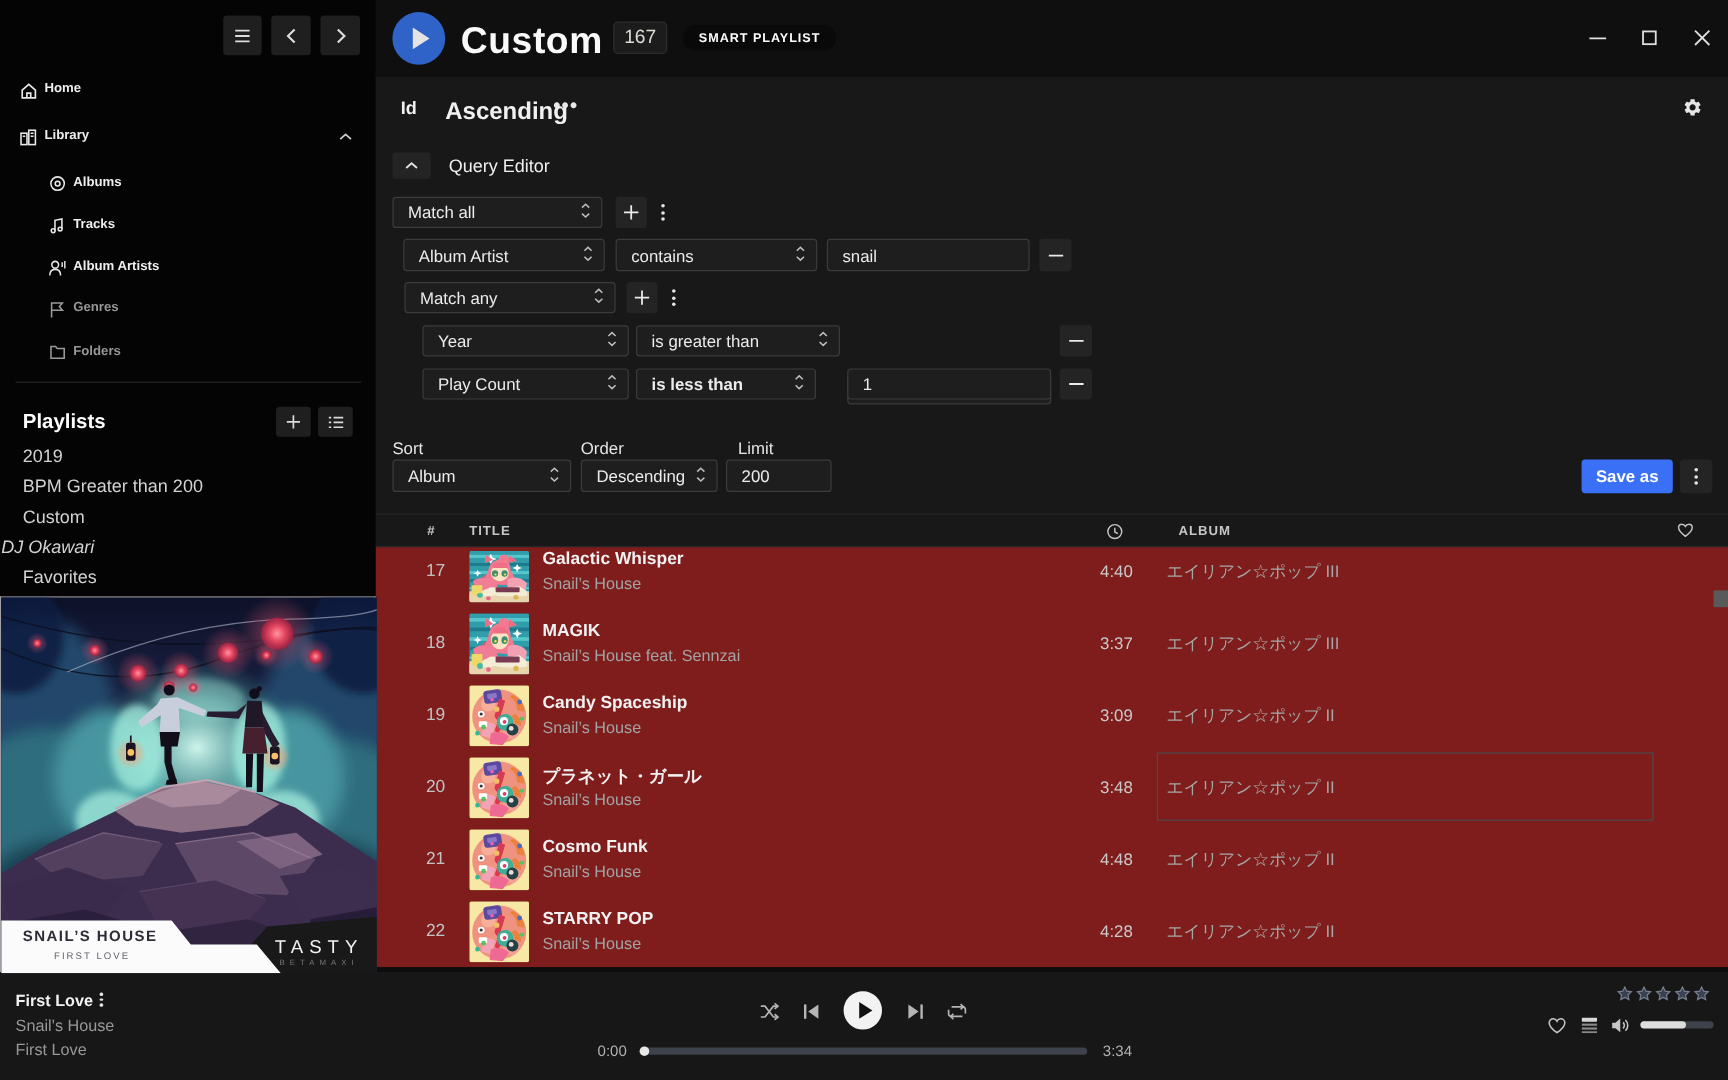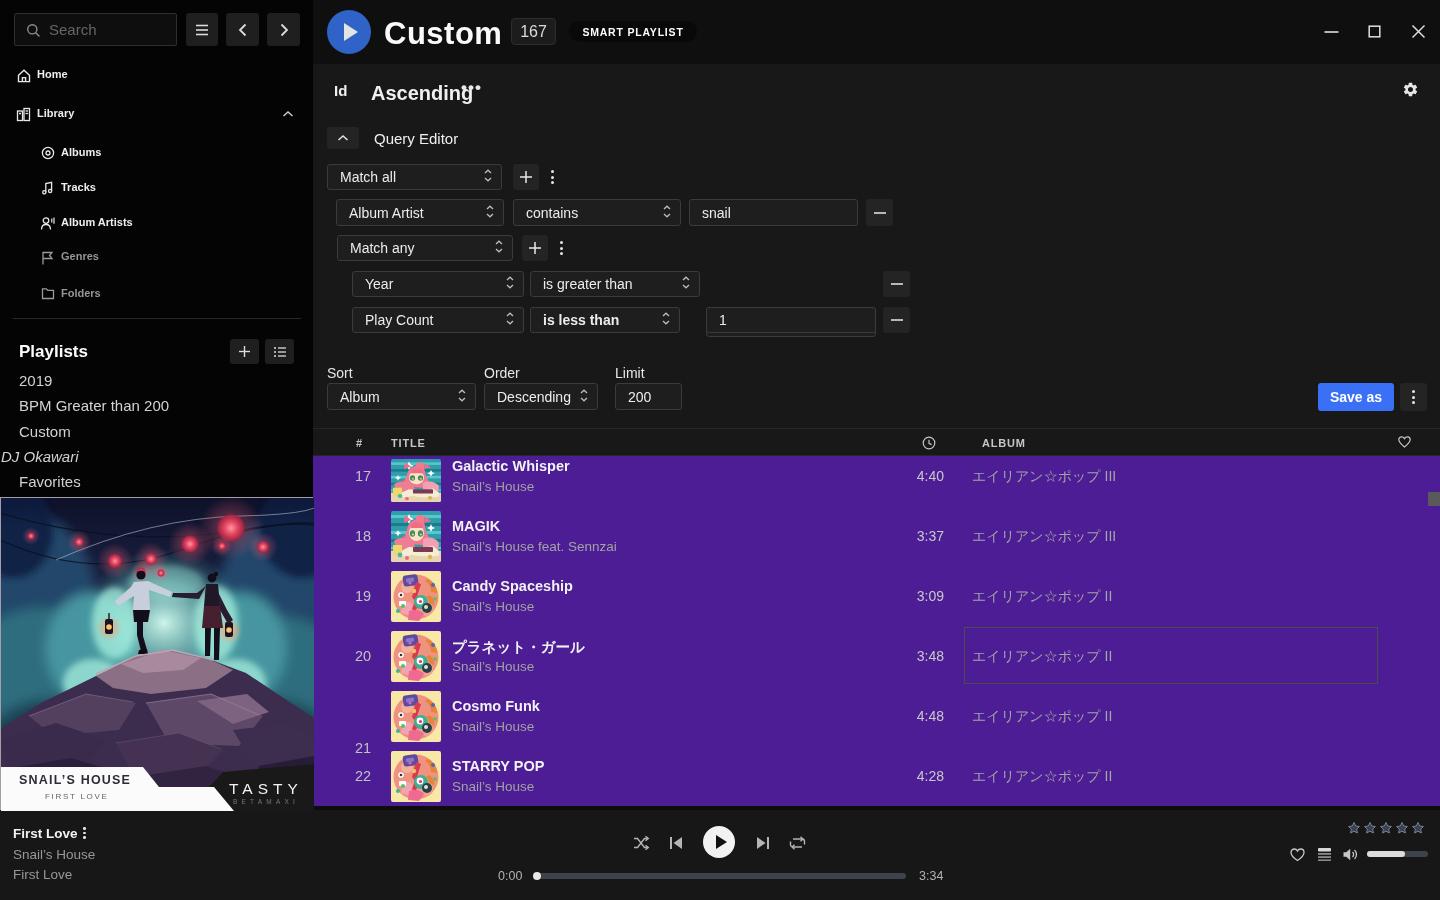--- a/index.html
+++ b/index.html
@@ -224,21 +224,21 @@
     <div class="lbl" style="left:171px; top:301px;">Order</div>
     <div class="lbl" style="left:302px; top:301px;">Limit</div>
     <div class="sel" style="left:14px; top:319px; width:149px; height:27px;">Album<span class="chev"><svg width="8" height="13" viewBox="0 0 8 13" fill="none" stroke="#bdbdbd" stroke-width="1.3">
             <polyline points="1,4 4,1.2 7,4"></polyline>
             <polyline points="1,9 4,11.8 7,9"></polyline>
           </svg></span></div>
     <div class="sel" style="left:171px; top:319px; width:114px; height:27px;">Descending<span class="chev"><svg width="8" height="13" viewBox="0 0 8 13" fill="none" stroke="#bdbdbd" stroke-width="1.3">
             <polyline points="1,4 4,1.2 7,4"></polyline>
             <polyline points="1,9 4,11.8 7,9"></polyline>
           </svg></span></div>
-    <div class="inp" style="left:302px; top:319px; width:67px; height:27px;">200</div>
+    <div class="inp" style="left:292px; top:319px; width:88px; height:27px;">200</div>
     <div class="abs" style="left:1005px; top:319px; width:76px; height:28px; background:#3a70f6; border-radius:3px; display:flex; align-items:center; justify-content:center; font-size:14px; font-weight:bold; color:#fff;">Save as</div>
     <div class="qbtn" style="left:1087px; top:319px; width:27px; height:28px;">
         <div style="display:flex; flex-direction:column; gap:2.5px;">
           <i style="width:3px;height:3px;border-radius:50%;background:#e5e5e5;"></i>
           <i style="width:3px;height:3px;border-radius:50%;background:#e5e5e5;"></i>
           <i style="width:3px;height:3px;border-radius:50%;background:#e5e5e5;"></i>
         </div>
       </div>
 
     <div class="abs" style="left:0; top:364px; width:1127px; height:28px; border-top:1px solid #272727; border-bottom:1px solid #272727;">
@@ -247,21 +247,21 @@
       <svg class="abs" style="left:609px; top:7px;" width="14" height="14" viewBox="0 0 14 14" fill="none" stroke="#c6c6c6" stroke-width="1.2">
           <circle cx="7" cy="7" r="5.8"></circle>
           <polyline points="7,3.8 7,7.3 9.6,8.6"></polyline>
         </svg>
       <div class="hdtxt" style="left:669px; top:8px;">ALBUM</div>
       <svg class="abs" style="left:1085px; top:7px;" width="13" height="12" viewBox="0 0 13 12" fill="none" stroke="#c6c6c6" stroke-width="1.2">
           <path d="M6.5 11 C2 7.5 0.8 5.2 0.8 3.6 C0.8 2 2 0.8 3.6 0.8 C4.8 0.8 5.9 1.5 6.5 2.6 C7.1 1.5 8.2 0.8 9.4 0.8 C11 0.8 12.2 2 12.2 3.6 C12.2 5.2 11 7.5 6.5 11 Z"></path>
         </svg>
     </div>
 
-    <div class="abs" style="left:0; top:392px; width:1127px; height:350px; overflow:hidden; background:#4c1d95;" id="rows">
+    <div class="abs" style="left:0; top:392px; width:1127px; height:350px; overflow:hidden; background:#7f1d1d;" id="rows">
 
       <div class="rownum" style="left:30px; top:12px;">17</div>
       <div class="thumb" style="left:78px; top:3px; height:43px;"><svg width="50" height="43" viewBox="0 0 50 51" preserveAspectRatio="none">
             <use href="#covA"></use>
           </svg></div>
       <div class="rtitle" style="left:139px; top:2px;">Galactic Whisper</div>
       <div class="rartist" style="left:139px; top:23px;">Snail’s House</div>
       <div class="rdur" style="left:571px; top:12px;">4:40</div>
       <div class="ralbum" style="left:659px; top:12px;">エイリアン☆ポップ III</div>
 
@@ -286,21 +286,21 @@
       <div class="abs" style="left:651px; top:171px; width:414px; height:57px; border:1px solid #4b4b4b;"></div>
       <div class="rownum" style="left:30px; top:192px;">20</div>
       <div class="thumb" style="left:78px; top:175px;"><svg width="50" height="51" viewBox="0 0 50 51">
             <use href="#covB"></use>
           </svg></div>
       <div class="rtitle" style="left:139px; top:182px;">プラネット・ガール</div>
       <div class="rartist" style="left:139px; top:203px;">Snail’s House</div>
       <div class="rdur" style="left:571px; top:192px;">3:48</div>
       <div class="ralbum" style="left:659px; top:192px;">エイリアン☆ポップ II</div>
 
-      <div class="rownum" style="left:30px; top:252px;margin-top:32px;">21</div>
+      <div class="rownum" style="left:30px; top:252px;">21</div>
       <div class="thumb" style="left:78px; top:235px;"><svg width="50" height="51" viewBox="0 0 50 51">
             <use href="#covB"></use>
           </svg></div>
       <div class="rtitle" style="left:139px; top:242px;">Cosmo Funk</div>
       <div class="rartist" style="left:139px; top:263px;">Snail’s House</div>
       <div class="rdur" style="left:571px; top:252px;">4:48</div>
       <div class="ralbum" style="left:659px; top:252px;">エイリアン☆ポップ II</div>
 
       <div class="rownum" style="left:30px; top:312px;">22</div>
       <div class="thumb" style="left:78px; top:295px;"><svg width="50" height="51" viewBox="0 0 50 51">
@@ -309,27 +309,20 @@
       <div class="rtitle" style="left:139px; top:302px;">STARRY POP</div>
       <div class="rartist" style="left:139px; top:323px;">Snail’s House</div>
       <div class="rdur" style="left:571px; top:312px;">4:28</div>
       <div class="ralbum" style="left:659px; top:312px;">エイリアン☆ポップ II</div>
     </div>
 
     <div class="abs" style="left:1115px; top:428px; width:12px; height:14px; background:#5a5a5a;"></div>
   </div>
   <div id="sidebar">
 
-    <div class="abs" style="left:14px; top:13px; width:163px; height:33px; background:#0e0e0e; border:1px solid #2e2e2e; border-radius:2px;">
-      <svg class="abs" style="left:11px; top:9px;" width="15" height="15" viewBox="0 0 15 15" fill="none" stroke="#8d8d8d" stroke-width="1.4">
-        <circle cx="6.3" cy="6.3" r="4.6"></circle>
-          <line x1="9.8" y1="9.8" x2="13.4" y2="13.4"></line>
-      </svg>
-      <div class="abs" style="left:34px; top:7px; font-size:15px; color:#666;">Search</div>
-    </div>
     <div class="sbtn" style="left:186px; top:13px; width:32px; height:33px;">
       <svg width="16" height="14" viewBox="0 0 16 14" stroke="#dcdcdc" stroke-width="1.6">
         <line x1="2" y1="2.5" x2="14" y2="2.5"></line>
           <line x1="2" y1="7" x2="14" y2="7"></line>
           <line x1="2" y1="11.5" x2="14" y2="11.5"></line>
       </svg>
     </div>
     <div class="sbtn" style="left:226px; top:13px; width:33px; height:33px;">
       <svg width="12" height="14" viewBox="0 0 12 14" fill="none" stroke="#dcdcdc" stroke-width="1.8">
           <polyline points="8.5,1.5 3,7 8.5,12.5"></polyline>

